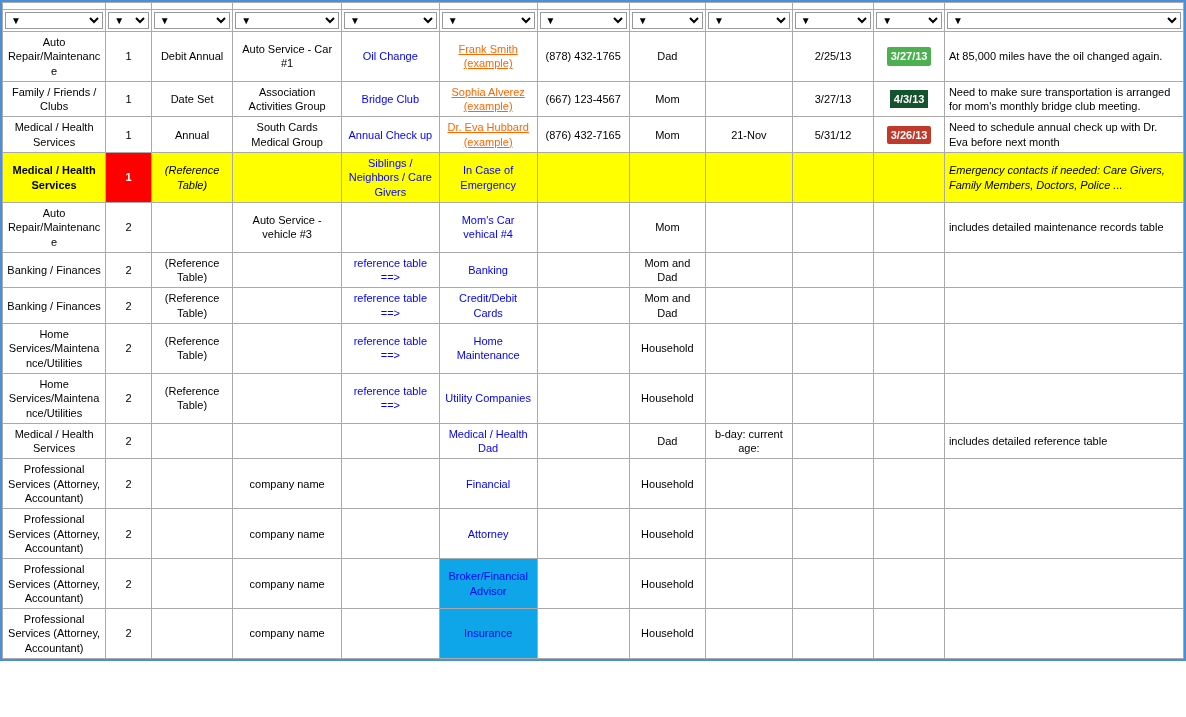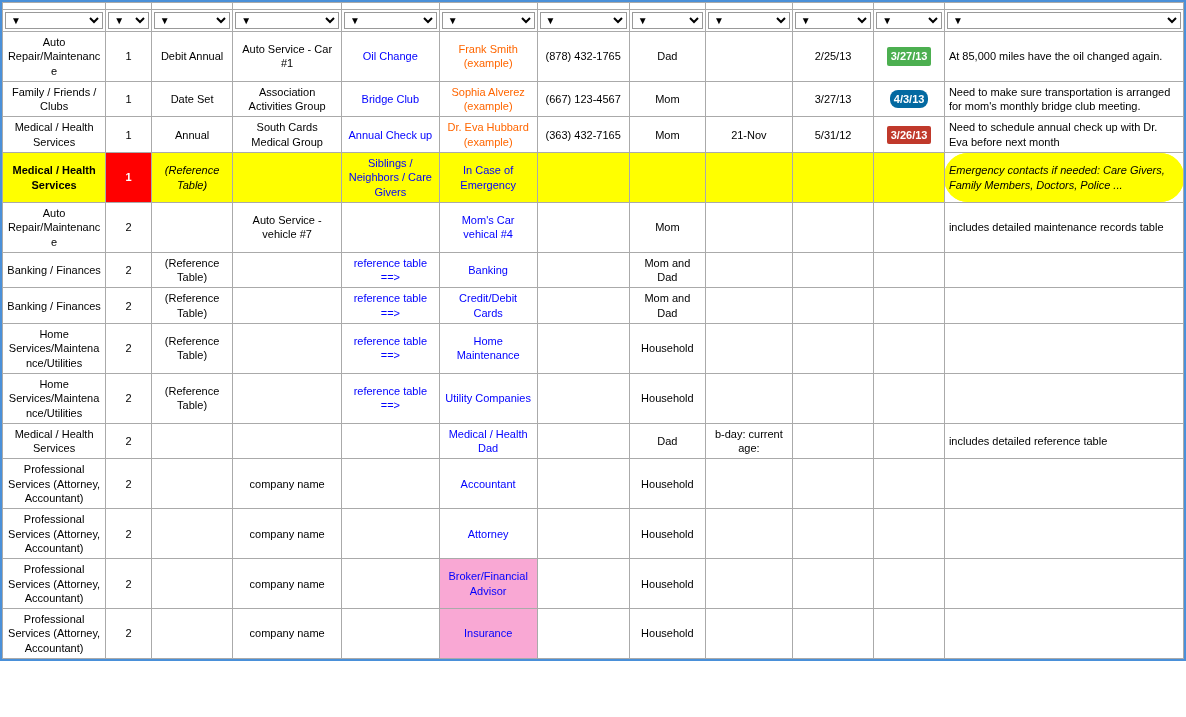--- a/index.html
+++ b/index.html
@@ -5,27 +5,27 @@
     * { box-sizing: border-box; margin: 0; padding: 0; }
     body { font-family: Arial, sans-serif; font-size: 11px; background: #fff; }
     .table-wrapper { border: 2px solid #4a90d9; overflow: auto; width: 1186px; }
     table { border-collapse: collapse; width: 100%; table-layout: fixed; }
     th, td { border: 1px solid #aaa; padding: 3px 4px; text-align: center; vertical-align: middle; word-wrap: break-word; }
     th { background: #fff; font-weight: bold; font-size: 11px; line-height: 1.3; }
     td { font-size: 11px; line-height: 1.3; }
     .filter-row td { padding: 2px; background: #fff; }
     .filter-select { width: 100%; font-size: 10px; border: 1px solid #999; background: #fff; padding: 1px; }
     .link { color: #00f; cursor: pointer; }
-    .orange-link { color: #ff6600; cursor: pointer; }
+    .orange-link { color: #ff6600; text-decoration: underline; cursor: pointer; }
     .row-yellow { background-color: #ffff00; }
     .row-yellow td { background-color: #ffff00; }
     .badge-green { background-color: #4caf50; color: #fff; font-weight: bold; border-radius: 2px; padding: 2px 4px; display: inline-block; }
-    .badge-orange { background-color: #0369a1; color: #fff; font-weight: bold; border-radius: 8px; padding: 2px 4px; display: inline-block; }
+    .badge-orange { background-color: #14532d; color: #fff; font-weight: bold; border-radius: 0; padding: 2px 4px; display: inline-block; }
     .badge-red { background-color: #c0392b; color: #fff; font-weight: bold; border-radius: 2px; padding: 2px 4px; display: inline-block; }
-    .cell-salmon { background-color: #f9a8d4; }
+    .cell-salmon { background-color: #0ea5e9; }
     .col-cat { width: 95px; }
     .col-pri { width: 42px; }
     .col-status { width: 75px; }
     .col-company { width: 100px; }
     .col-appt { width: 90px; }
     .col-contact { width: 90px; }
     .col-phone { width: 85px; }
     .col-family { width: 70px; }
     .col-bday { width: 80px; }
     .col-lastcontact { width: 75px; }
@@ -111,46 +111,46 @@
           <td><span class="badge-orange">4/3/13</span></td>
           <td class="text-left">Need to make sure transportation is arranged for mom's monthly bridge club meeting.</td>
         </tr>
         <tr>
           <td>Medical / Health Services</td>
           <td>1</td>
           <td>Annual</td>
           <td>South Cards Medical Group</td>
           <td><span class="link">Annual Check up</span></td>
           <td><span class="orange-link">Dr. Eva Hubbard (example)</span></td>
-          <td>(363) 432-7165</td>
+          <td>(876) 432-7165</td>
           <td>Mom</td>
           <td>21-Nov</td>
           <td>5/31/12</td>
           <td><span class="badge-red">3/26/13</span></td>
           <td class="text-left">Need to schedule annual check up with Dr. Eva before next month</td>
         </tr>
         <tr class="row-yellow">
           <td style="font-weight: bold;">Medical / Health Services</td>
           <td style="background-color: rgb(255, 0, 0); color: rgb(255, 255, 255); font-weight: bold;">1</td>
           <td style="font-style: italic;">(Reference Table)</td>
           <td></td>
           <td><span class="link">Siblings / Neighbors / Care Givers</span></td>
           <td><span class="link">In Case of Emergency</span></td>
           <td></td>
           <td></td>
           <td></td>
           <td></td>
           <td></td>
-          <td class="text-left" style="font-style: italic; border-radius: 24px;">Emergency contacts if needed: Care Givers, Family Members, Doctors, Police ...</td>
+          <td class="text-left" style="font-style: italic;">Emergency contacts if needed: Care Givers, Family Members, Doctors, Police ...</td>
         </tr>
         <tr>
           <td>Auto Repair/Maintenance</td>
           <td>2</td>
           <td></td>
-          <td>Auto Service - vehicle #7</td>
+          <td>Auto Service - vehicle #3</td>
           <td></td>
           <td><span class="link">Mom's Car vehical #4</span></td>
           <td></td>
           <td>Mom</td>
           <td></td>
           <td></td>
           <td></td>
           <td class="text-left">includes detailed maintenance records table</td>
         </tr>
         <tr>
@@ -222,21 +222,21 @@
           <td></td>
           <td></td>
           <td class="text-left">includes detailed reference table</td>
         </tr>
         <tr>
           <td>Professional Services (Attorney, Accountant)</td>
           <td>2</td>
           <td></td>
           <td>company name</td>
           <td></td>
-          <td><span class="link">Accountant</span></td>
+          <td><span class="link">Financial</span></td>
           <td></td>
           <td>Household</td>
           <td></td>
           <td></td>
           <td></td>
           <td class="text-left"></td>
         </tr>
         <tr>
           <td>Professional Services (Attorney, Accountant)</td>
           <td>2</td>

